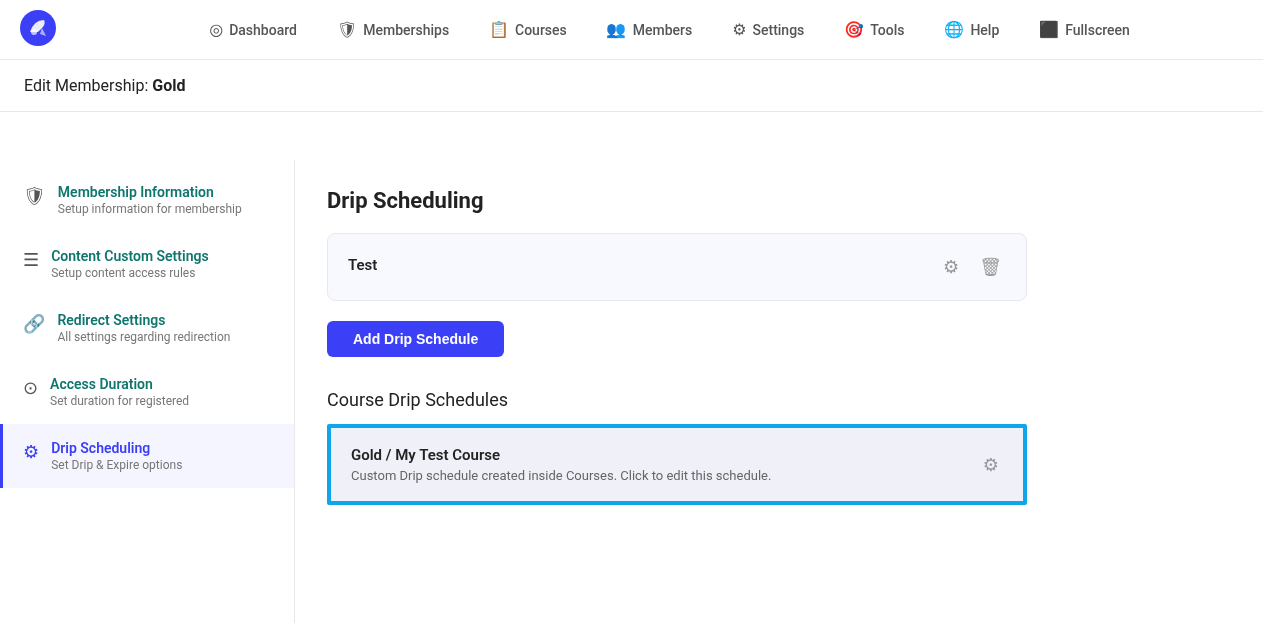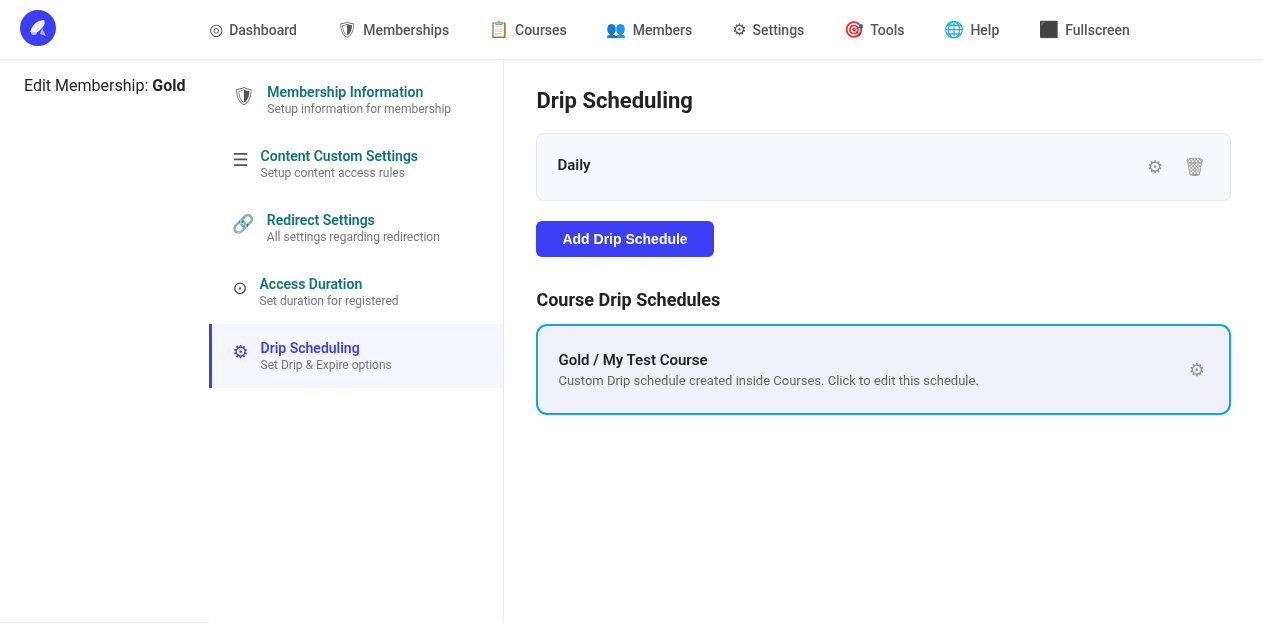--- a/index.html
+++ b/index.html
@@ -14,21 +14,21 @@
     .logo svg { width: 36px; height: 36px; }
     .nav-items { display: flex; align-items: center; gap: 8px; flex: 1; justify-content: center; }
     .nav-item {
       display: flex; align-items: center; gap: 6px;
       padding: 8px 16px; border-radius: 6px; cursor: pointer;
       color: #555; font-size: 14px; font-weight: 500; text-decoration: none;
     }
     .nav-item .nav-icon { font-size: 16px; }
 
     
-    .page { display: flex; flex-direction: row; height: calc(100vh - 60px); }
+    .page { display: flex; flex-direction: column; height: calc(100vh - 60px); gap: 48px; }
     .page-header {
       padding: 16px 24px; border-bottom: 1px solid #e8e8e8;
       font-size: 16px; font-weight: 400;
     }
     .page-header strong { font-weight: 700; }
 
     .page-body { display: flex; flex: 1; overflow: hidden; }
 
     
     .sidebar {
@@ -66,25 +66,25 @@
     .icon-btn { background: none; border: none; cursor: pointer; color: #999; font-size: 18px; padding: 4px; }
 
     
     .add-drip-btn {
       background: #3b3ff5; color: #fff; border: none; border-radius: 6px;
       padding: 10px 26px; font-size: 14px; font-weight: 600; cursor: pointer;
       margin-bottom: 32px;
     }
 
     
-    .sub-section-title { font-size: 18px; font-weight: 700; color: #222; margin-bottom: 14px; }
+    .sub-section-title { font-size: 18px; font-weight: 400; color: #222; margin-bottom: 14px; }
 
     .course-drip-card {
-      background: #f0f0f8; border: 2px solid #0ea5e9; border-radius: 11px;
-      padding: 25px 20px; display: flex; align-items: center;
+      background: #f0f0f8; border: 4px solid #0ea5e9; border-radius: 2px;
+      padding: 18px 20px; display: flex; align-items: center;
       justify-content: space-between; max-width: 700px;
     }
     .course-drip-text {}
     .course-drip-name { font-size: 15px; font-weight: 600; color: #222; margin-bottom: 4px; }
     .course-drip-desc { font-size: 13px; color: #666; }
   </style>
 </head>
 <body>
 
 <nav class="top-nav">
@@ -177,21 +177,21 @@
         </div>
       </div>
     </aside>
 
     <main class="main-content">
       <h1 class="section-title">Drip Scheduling</h1>
 
       
       <div class="drip-card">
         <div class="drip-card-text">
-          <div class="drip-card-name">Daily</div>
+          <div class="drip-card-name">Test</div>
         </div>
         <div class="drip-card-actions">
           <button class="icon-btn" title="Settings">
             <span>⚙</span>
           </button>
           <button class="icon-btn" title="Delete">
             <span>🗑</span>
           </button>
         </div>
       </div>

